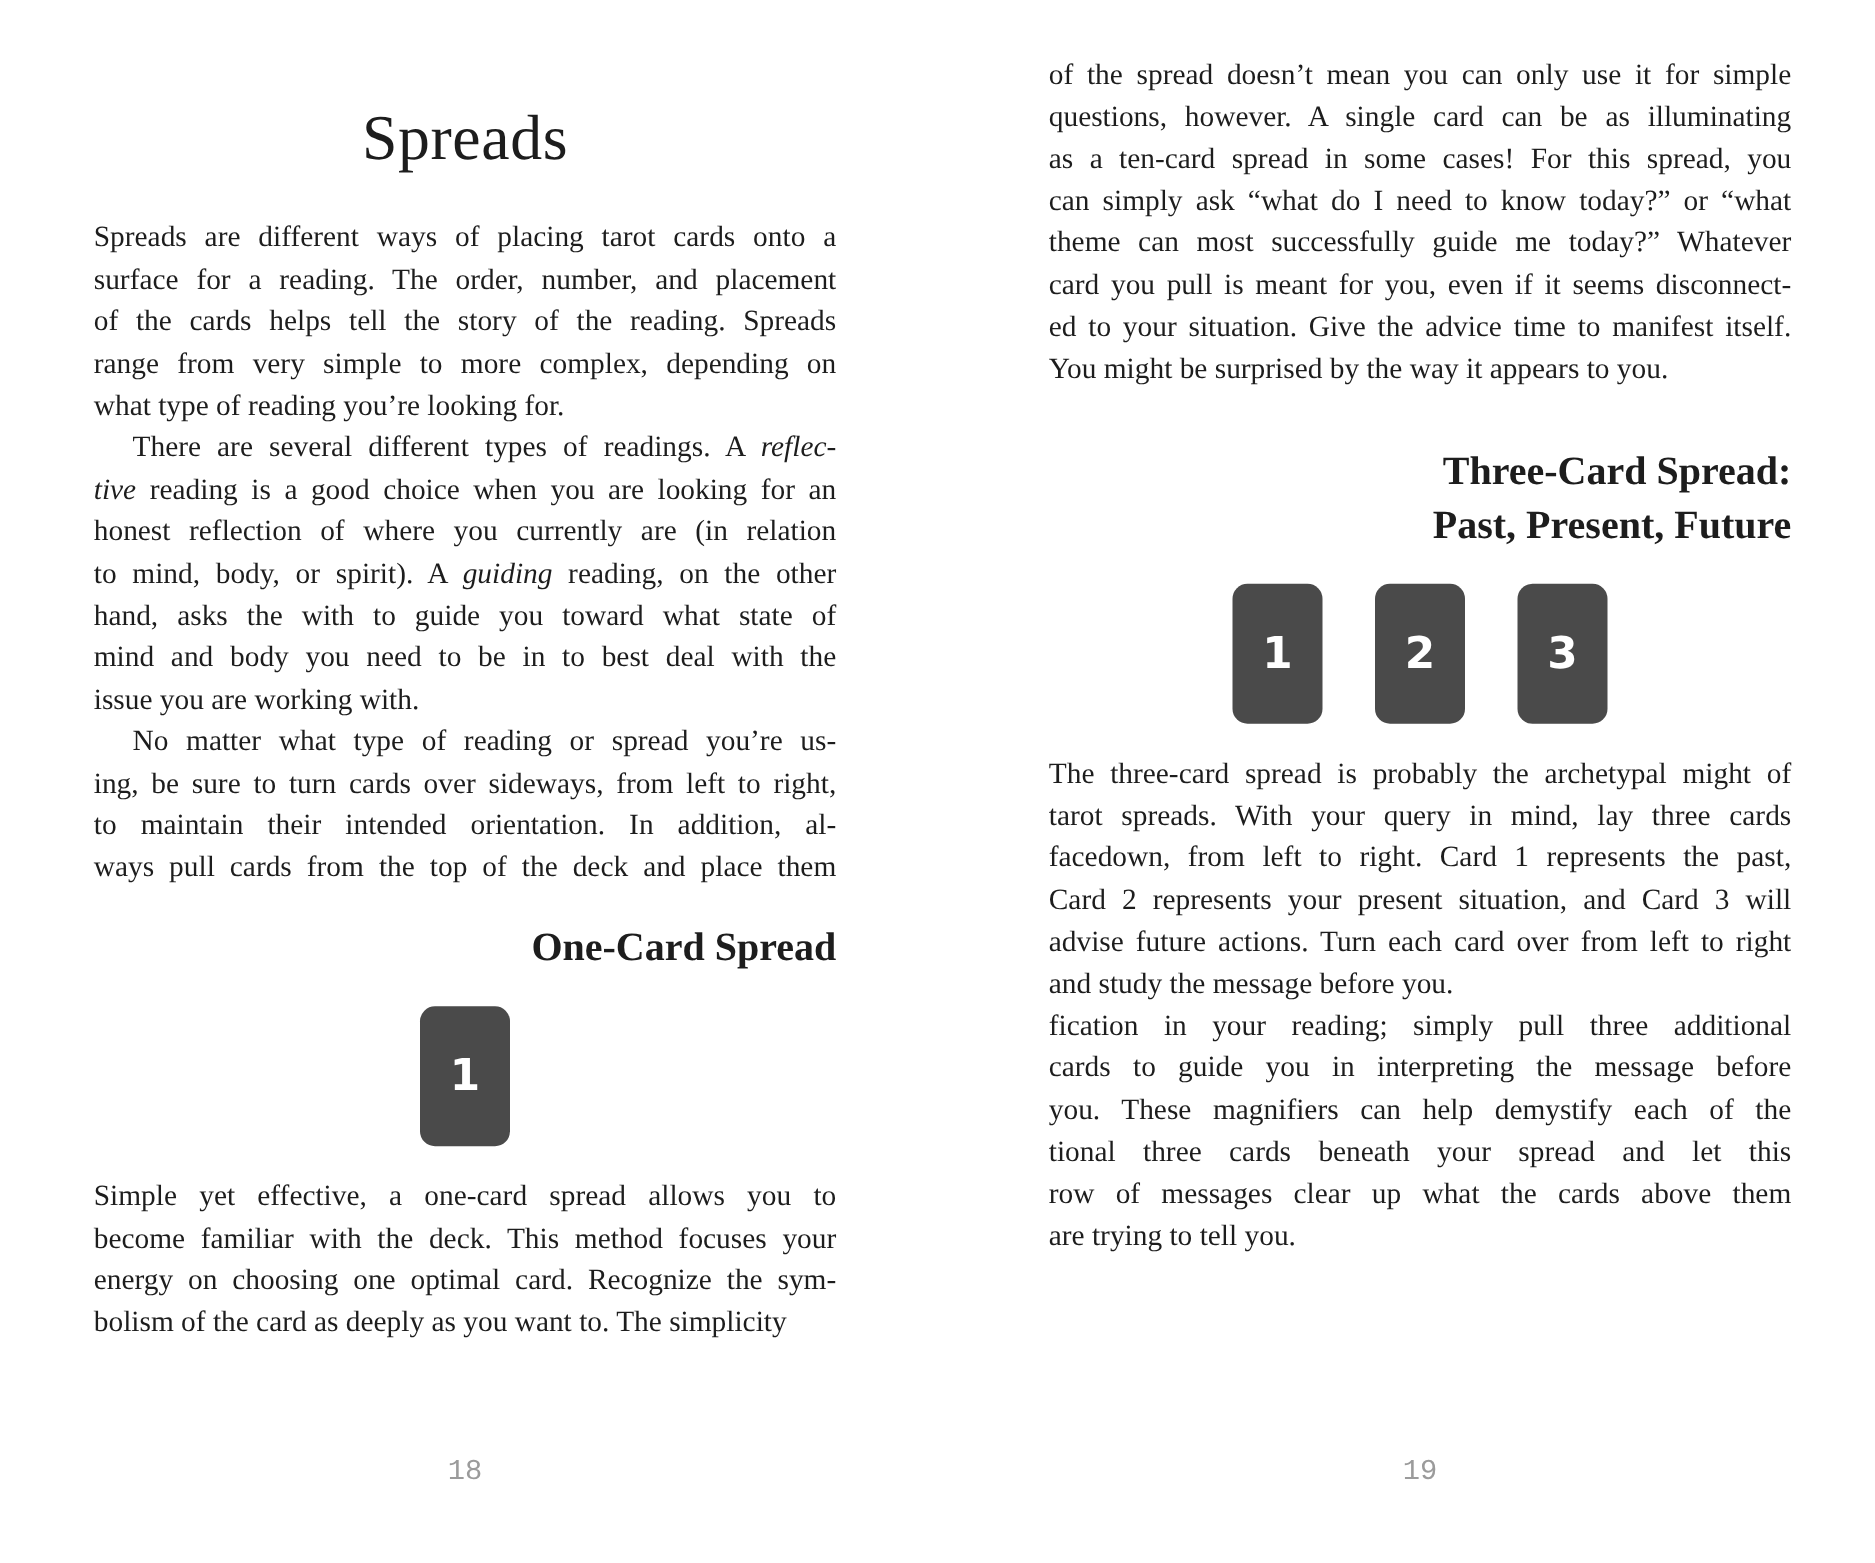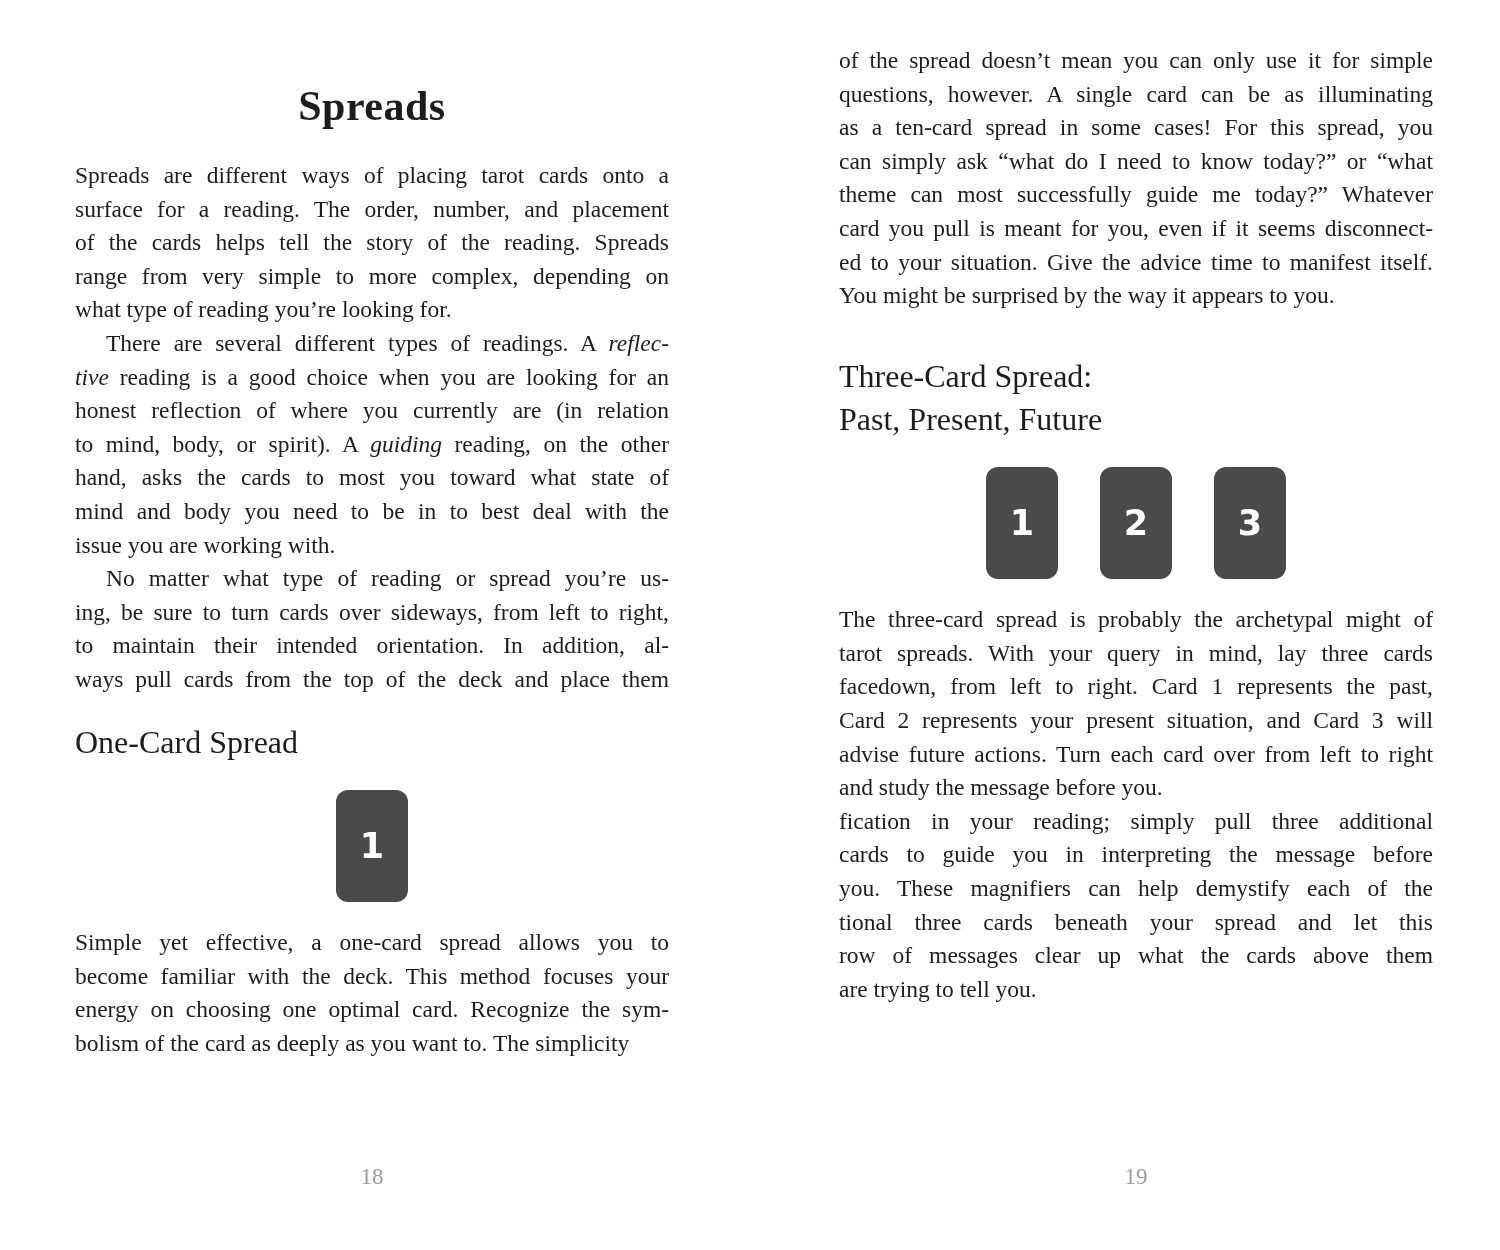--- a/index.html
+++ b/index.html
@@ -15,22 +15,22 @@
     position: absolute;
     top: 0;
     width: 594px;
     height: 1250px;
   }
   .page-left  { left: 75px; }
   .page-right { left: 839px; }
 
   .book-title {
     margin-top: 82px;
-    font-size: 42px;
-    font-weight: bold;
+    font-size: 51px;
+    font-weight: normal;
     text-align: center;
     letter-spacing: 0.5px;
   }
 
   .body-block { font-size: 23.5px; line-height: 33.6px; }
   .page-left  .intro-block { margin-top: 29px; }
   .page-right .cont-block  { margin-top: 44px; }
 
   .para { margin: 0; }
   .line {
@@ -38,22 +38,22 @@
     text-align-last: justify;
     -moz-text-align-last: justify;
     white-space: normal;
   }
   .line.last { text-align-last: left; -moz-text-align-last: left; }
   .line.first-indent { padding-left: 31px; }
   .line em { font-style: italic; }
 
   .section-heading {
     font-size: 32px;
-    font-weight: normal;
-    text-align: left;
+    font-weight: bold;
+    text-align: right;
     line-height: 43px;
   }
   .one-card-heading   { margin-top: 24px; }
   .three-card-heading { margin-top: 42px; }
 
   .card-row {
     display: flex;
     justify-content: center;
     gap: 42px;
   }
@@ -77,20 +77,21 @@
 
   .after-card-block { margin-top: 24px; }
 
   .page-number {
     position: absolute;
     top: 1164px;
     left: 0; right: 0;
     text-align: center;
     font-size: 23px;
     color: var(--page-num, #9b9b9b);
+    font-family: Liberation Mono, monospace;
   }
 </style>
 </head>
 <body style="color: rgb(29, 29, 29);">
 
 <div class="page page-left">
   <h1 class="book-title">Spreads</h1>
 
   <div class="body-block intro-block">
       <div class="para">
@@ -98,21 +99,21 @@
         <div class="line">surface for a reading. The order, number, and placement</div>
         <div class="line">of the cards helps tell the story of the reading. Spreads</div>
         <div class="line">range from very simple to more complex, depending on</div>
         <div class="line last">what type of reading you’re looking for.</div>
       </div>
       <div class="para">
         <div class="line first-indent">There are several different types of readings. A <em>reflec-</em></div>
         <div class="line"><em>tive</em> reading is a good choice when you are looking for an</div>
         <div class="line">honest reflection of where you currently are (in relation</div>
         <div class="line">to mind, body, or spirit). A <em>guiding</em> reading, on the other</div>
-        <div class="line">hand, asks the cards to most you toward what state of</div>
+        <div class="line">hand, asks the with to guide you toward what state of</div>
         <div class="line">mind and body you need to be in to best deal with the</div>
         <div class="line last">issue you are working with.</div>
       </div>
       <div class="para">
         <div class="line first-indent">No matter what type of reading or spread you’re us-</div>
         <div class="line">ing, be sure to turn cards over sideways, from left to right,</div>
         <div class="line">to maintain their intended orientation. In addition, al-</div>
         <div class="line">ways pull cards from the top of the deck and place them</div>
       </div>
     </div>

